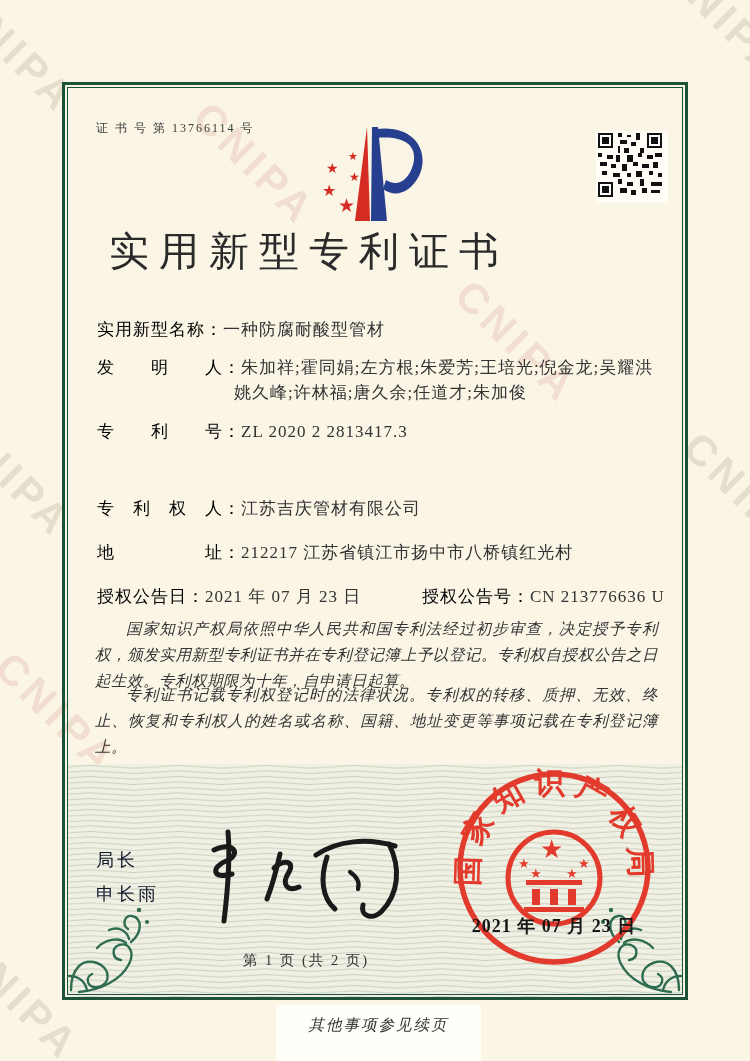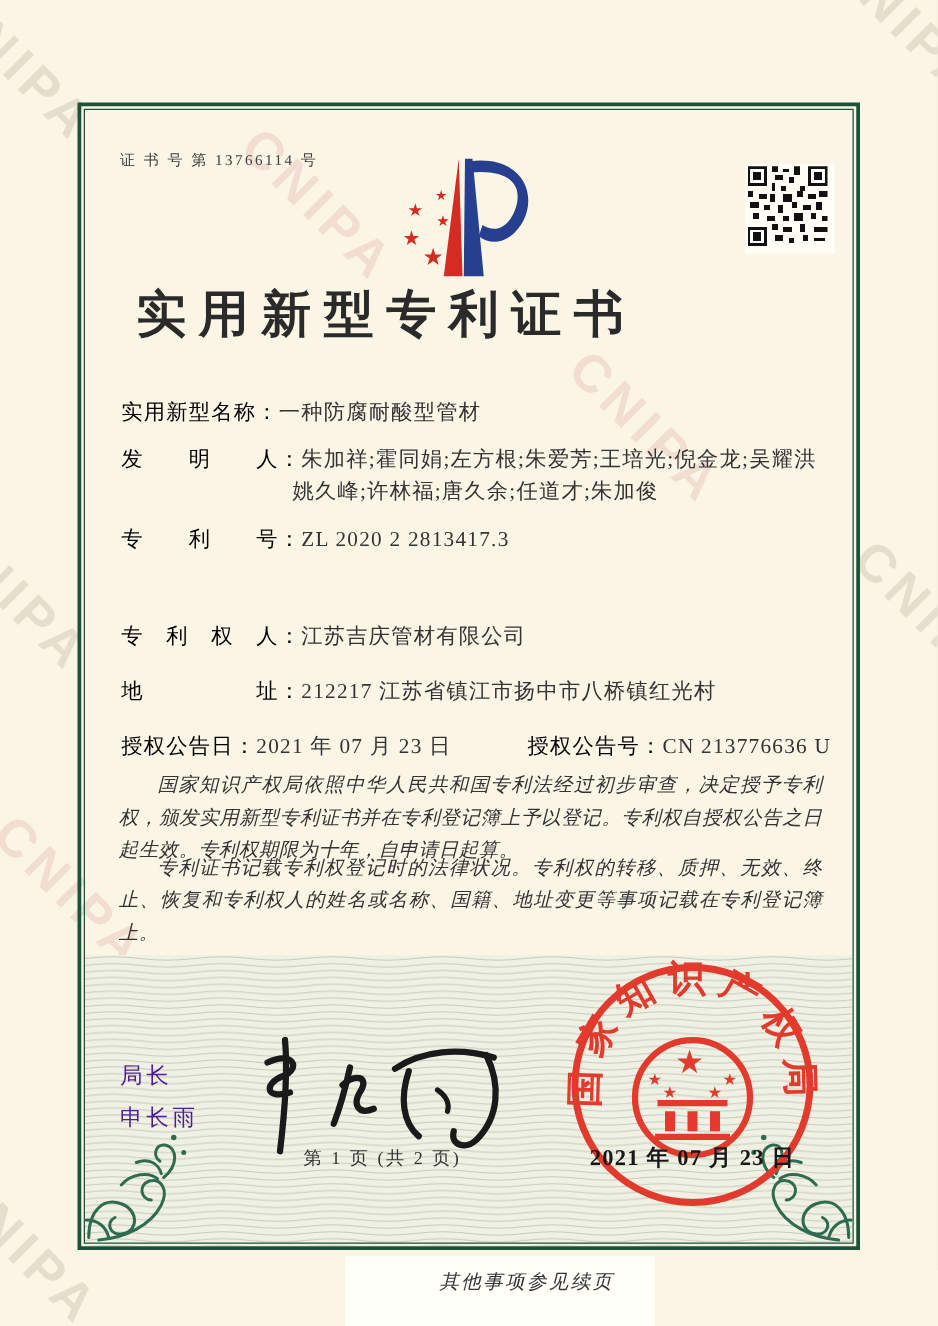--- a/index.html
+++ b/index.html
@@ -21,45 +21,45 @@
   
   .guilloche{position:absolute;left:68px;top:764px;width:614px;height:233px;z-index:1;}
 
   .ornament{position:absolute;z-index:3;}
 
   .certno{position:absolute;left:96px;top:120px;font-size:12px;letter-spacing:2px;color:#3b3b3b;z-index:4;}
   .logo{position:absolute;left:310px;top:126px;z-index:4;}
   .qr{position:absolute;left:596px;top:131px;width:68px;height:68px;background:#fffdf6;padding:2px;z-index:4;}
 
   .title{position:absolute;left:0;top:224px;width:618px;text-align:center;
-         font-size:40px;font-weight:bold;letter-spacing:10px;color:#2a2a2a;z-index:4;}
+         font-size:40px;font-weight:normal;letter-spacing:10px;color:#2a2a2a;z-index:4;}
 
   .row{position:absolute;left:97px;width:570px;font-size:17px;color:#333;
        letter-spacing:1px;white-space:nowrap;z-index:4;}
   .row .lbl{color:#000000;margin-top:48px;}
   .row .val{color:#333;}
   .grant2{position:absolute;left:325px;top:0;}
 
   .para{position:absolute;left:95px;width:563px;font-size:15.5px;line-height:26px;
         color:#333;text-align:justify;text-indent:2em;font-style:italic;z-index:4;
         font-family:Liberation Sans, sans-serif;letter-spacing:0.5px;}
 
   .director{position:absolute;left:96px;z-index:5;font-family:"Liberation Sans","DejaVu Sans",sans-serif;
-            font-size:18px;letter-spacing:3px;color:#4c1d95;font-weight:500;}
+            font-size:18px;letter-spacing:3px;color:#0f172a;font-weight:500;}
   .signature{position:absolute;left:188px;top:828px;z-index:5;}
 
   .seal{position:absolute;left:452px;top:766px;z-index:5;}
   .seal-date{position:absolute;left:452px;top:914px;width:204px;text-align:center;
              font-size:18px;font-weight:bold;letter-spacing:1px;color:#171717;z-index:6;}
 
-  .pageno{position:absolute;left:0;top:917px;width:612px;text-align:center;
+  .pageno{position:absolute;left:0;top:951px;width:612px;text-align:center;
           font-size:14.5px;color:#333;letter-spacing:2px;z-index:5;}
 
   .contbox{position:absolute;left:276px;top:1005px;width:205px;height:56px;
-           background:#fffef8;z-index:4;text-align:center;padding-left:43px;}
+           background:#fffef8;z-index:4;text-align:center;}
   .contbox span{display:inline-block;margin-top:10px;font-size:15.5px;font-style:italic;
                 letter-spacing:2px;color:#333;}
 </style>
 </head>
 <body>
 
 <div class="page">
 
   <div class="wm gray" style="left:-62px;top:28px;">CNIPA</div>
   <div class="wm gray" style="left:648px;top:-6px;">CNIPA</div>

